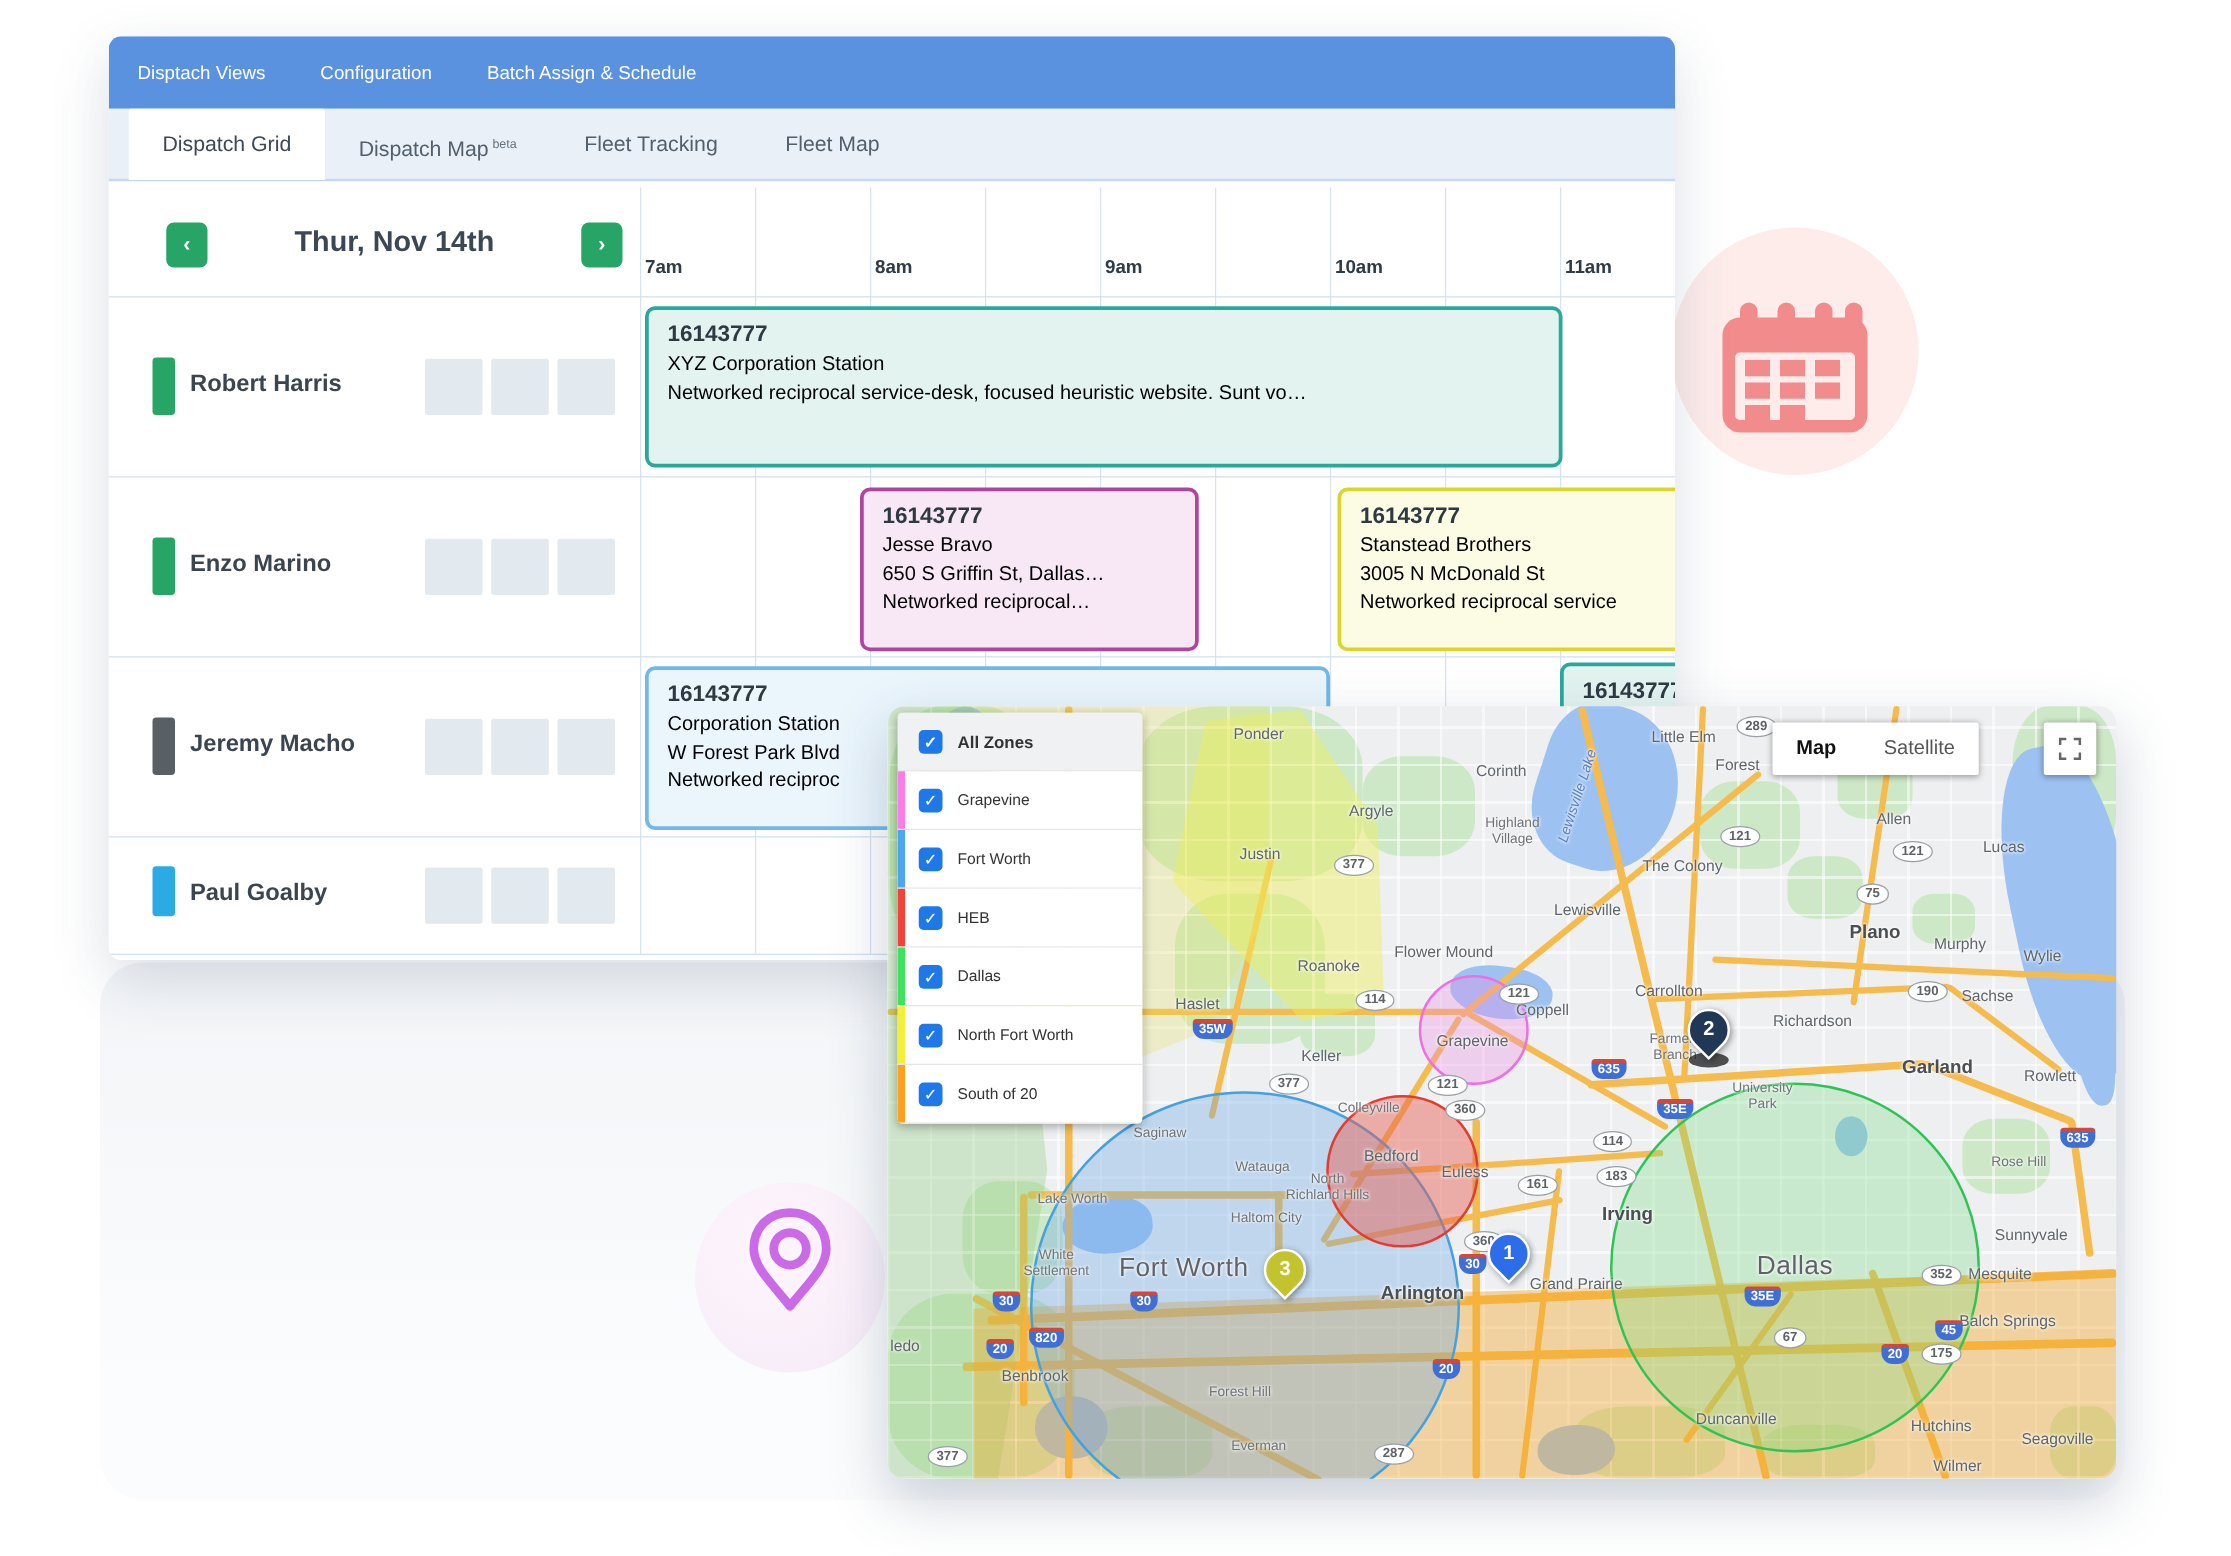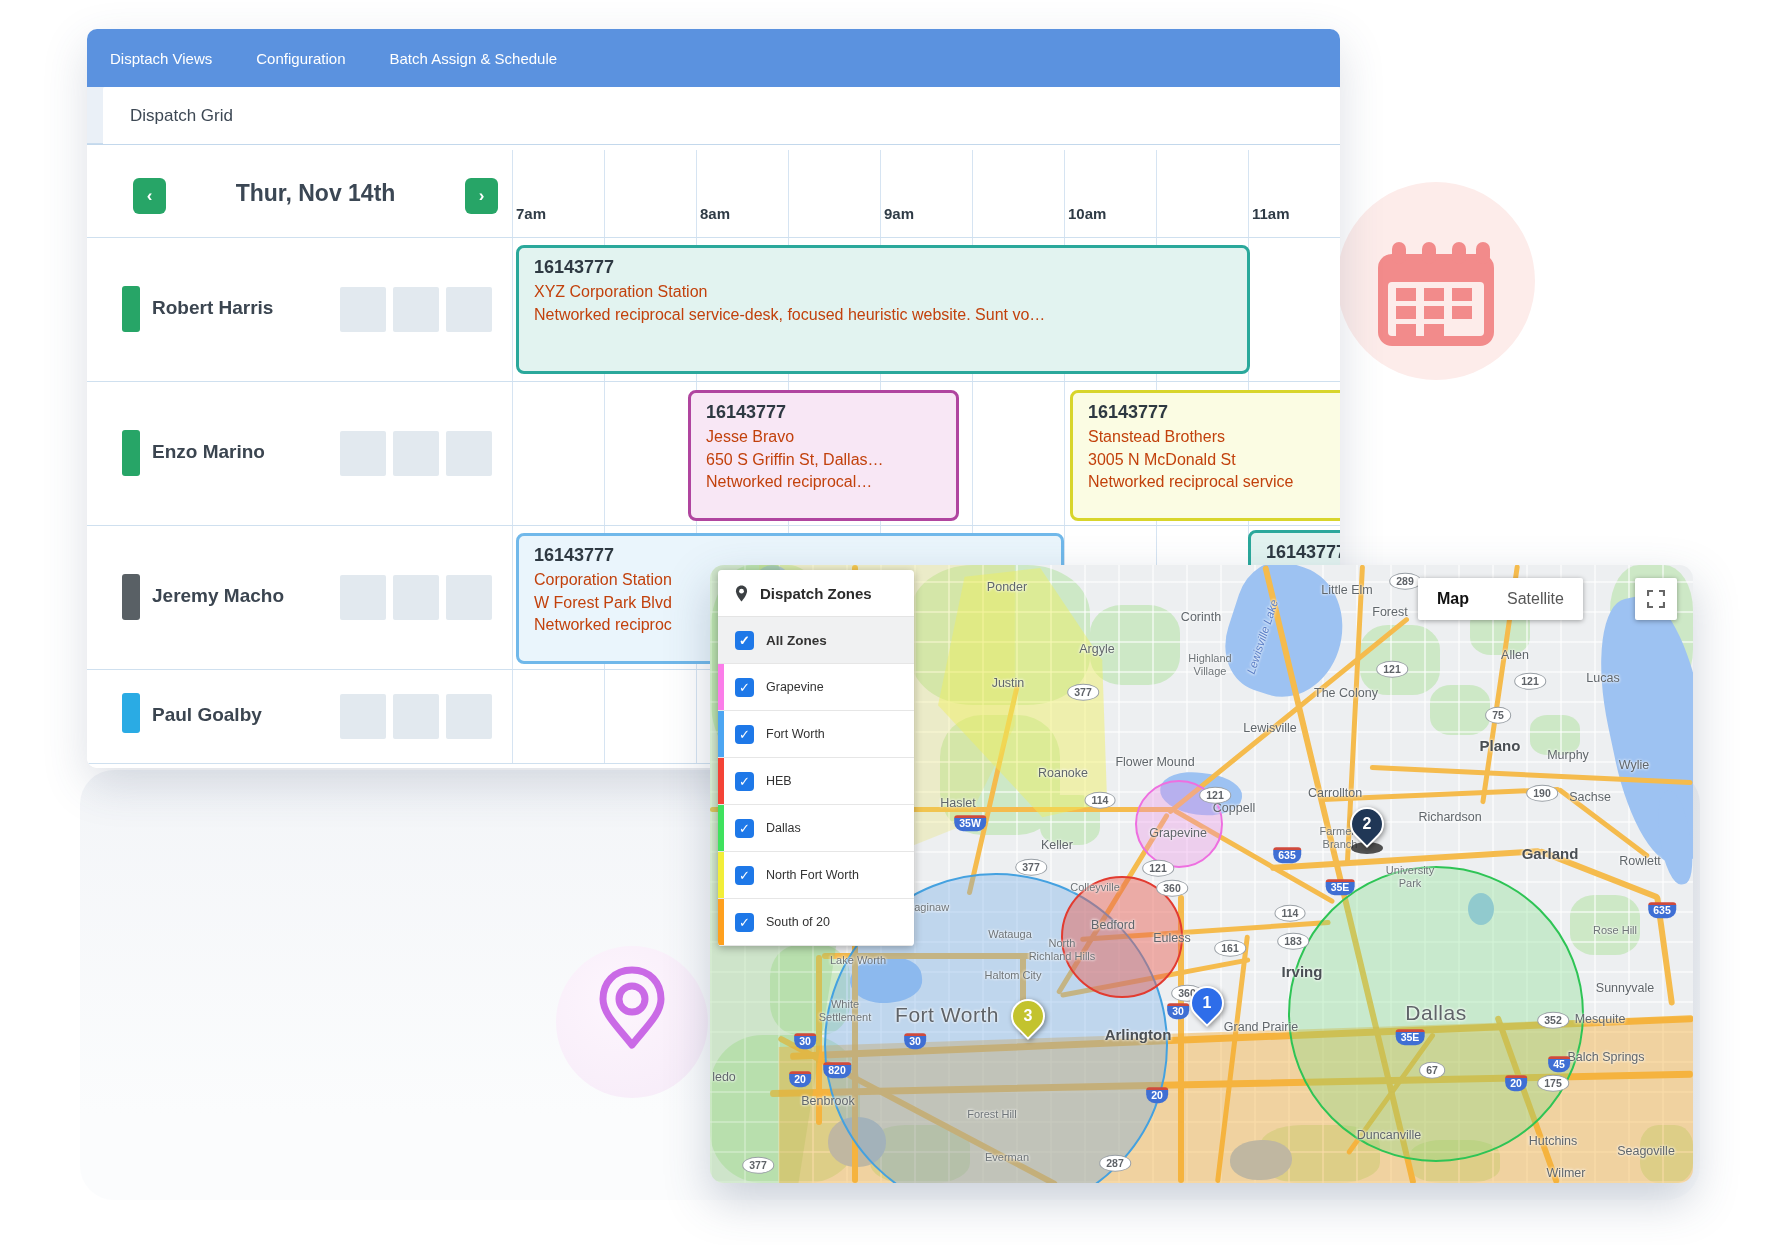--- a/index.html
+++ b/index.html
@@ -14,39 +14,39 @@
   #pinCircle{left:556px;top:946px;width:152px;height:152px;
              background:radial-gradient(circle at 40% 35%,#fdf5fd,#f6ebf8);}
   #pinCircle svg{position:absolute;left:40px;top:18px;}
   
   .grid-card{position:absolute;left:87px;top:29px;width:1253px;height:739px;background:#fff;
              border-radius:10px;box-shadow:0 16px 45px rgba(60,80,110,.18);overflow:hidden;z-index:2;}
   .navbar{position:absolute;left:0;top:0;width:100%;height:58px;background:#5b92df;
           display:flex;align-items:center;padding-left:23px;gap:44px;box-sizing:border-box;}
   .nav-item{color:#fff;font-size:15px;cursor:pointer;}
   .tabs{position:absolute;left:0;top:58px;width:100%;height:57px;background:#eaf0f7;
-        display:flex;padding-left:16px;box-sizing:border-box;border-bottom:1px solid #c9dcee;flex-direction:column;}
+        display:flex;padding-left:16px;box-sizing:border-box;border-bottom:1px solid #c9dcee;}
   .tab{height:57px;line-height:57px;padding:0 27px;font-size:17px;color:#52606e;cursor:pointer;white-space:nowrap;}
   .tab.active{background:#fff;color:#3d4854;border-radius:2px 2px 0 0;}
   .tab .badge{font-size:10px;vertical-align:super;margin-left:3px;color:#66727e;}
   .gcontent{position:absolute;left:0;top:115px;width:1253px;height:624px;background:#fff;}
   .vline{position:absolute;width:1px;background:#d6e4f2;top:6px;bottom:5px;}
   .hline{position:absolute;left:0;width:1253px;height:1px;background:#cfe0ef;}
   .time-label{position:absolute;font-size:15px;font-weight:bold;color:#2f3b46;}
   .date-nav{position:absolute;left:0;top:30px;width:425px;height:60px;}
   .nav-btn{position:absolute;width:33px;height:36px;background:#27a567;border-radius:6px;color:#fff;
            font-size:17px;font-weight:bold;display:flex;align-items:center;justify-content:center;cursor:pointer;}
   .date-label{position:absolute;left:79px;top:6px;width:299px;text-align:center;
               font-size:23px;font-weight:bold;color:#3b4754;}
   .row-bar{position:absolute;width:18px;border-radius:3px;}
   .row-name{position:absolute;font-size:19px;font-weight:bold;color:#3b4550;white-space:nowrap;}
   .ph-box{position:absolute;width:46px;height:45px;background:#e2e9ef;border-radius:2px;}
   .event{position:absolute;border-radius:8px;box-sizing:border-box;padding:9px 15px;overflow:hidden;cursor:pointer;}
   .event .eid{font-size:18px;font-weight:bold;color:#2e3942;margin-bottom:3px;white-space:nowrap;}
-  .event .eline{font-size:16px;color:#c2410c;line-height:1.42;white-space:nowrap;}
+  .event .eline{font-size:16px;color:#000000;line-height:1.42;white-space:nowrap;}
   
   .map-card{position:absolute;left:710px;top:565px;width:983px;height:618px;border-radius:14px;
             overflow:hidden;box-shadow:0 18px 45px rgba(60,80,110,.25);z-index:3;background:#edeff1;}
   .map-layer{position:absolute;left:0;top:0;width:100%;height:100%;}
   .tex{background-image:
     repeating-linear-gradient(0deg,rgba(255,255,255,.55) 0 2px,transparent 2px 30px),
     repeating-linear-gradient(90deg,rgba(255,255,255,.55) 0 2px,transparent 2px 34px);}
   .patch{position:absolute;background:#cde8c6;border-radius:35%;}
   .water{position:absolute;background:#9dc2f2;}
   .road{position:absolute;background:#f5bb4d;transform-origin:0 0;border-radius:3px;}
@@ -384,27 +384,20 @@
           <div class="pin" style="background: rgb(32, 55, 86);"></div>
           <div class="num">2</div>
         </div>
         <div class="marker" style="left: 301px; top: 434px;">
           <div class="pin" style="background: rgb(195, 195, 46);"></div>
           <div class="num">3</div>
         </div>
       </div>
 
     <div class="zpanel">
-      <div class="zp-header">
-        <svg width="19" height="19" viewBox="0 0 24 24">
-          <path d="M12 2 C8 2 5 5 5 9 c0 5 7 13 7 13 s7 -8 7 -13 c0-4-3-7-7-7z" fill="#3c4043"></path>
-          <circle cx="12" cy="9" r="3" fill="#fff"></circle>
-        </svg>
-        <span>Dispatch Zones</span>
-      </div>
       <div id="zoneRows">
           <div class="zp-row allzones">
             <div class="cbx">✓</div>
             <div>All Zones</div>
           </div>
           <div class="zp-row">
             <div class="stripe" style="background: rgb(251, 125, 233);"></div>
             <div class="cbx">✓</div>
             <div>Grapevine</div>
           </div>

